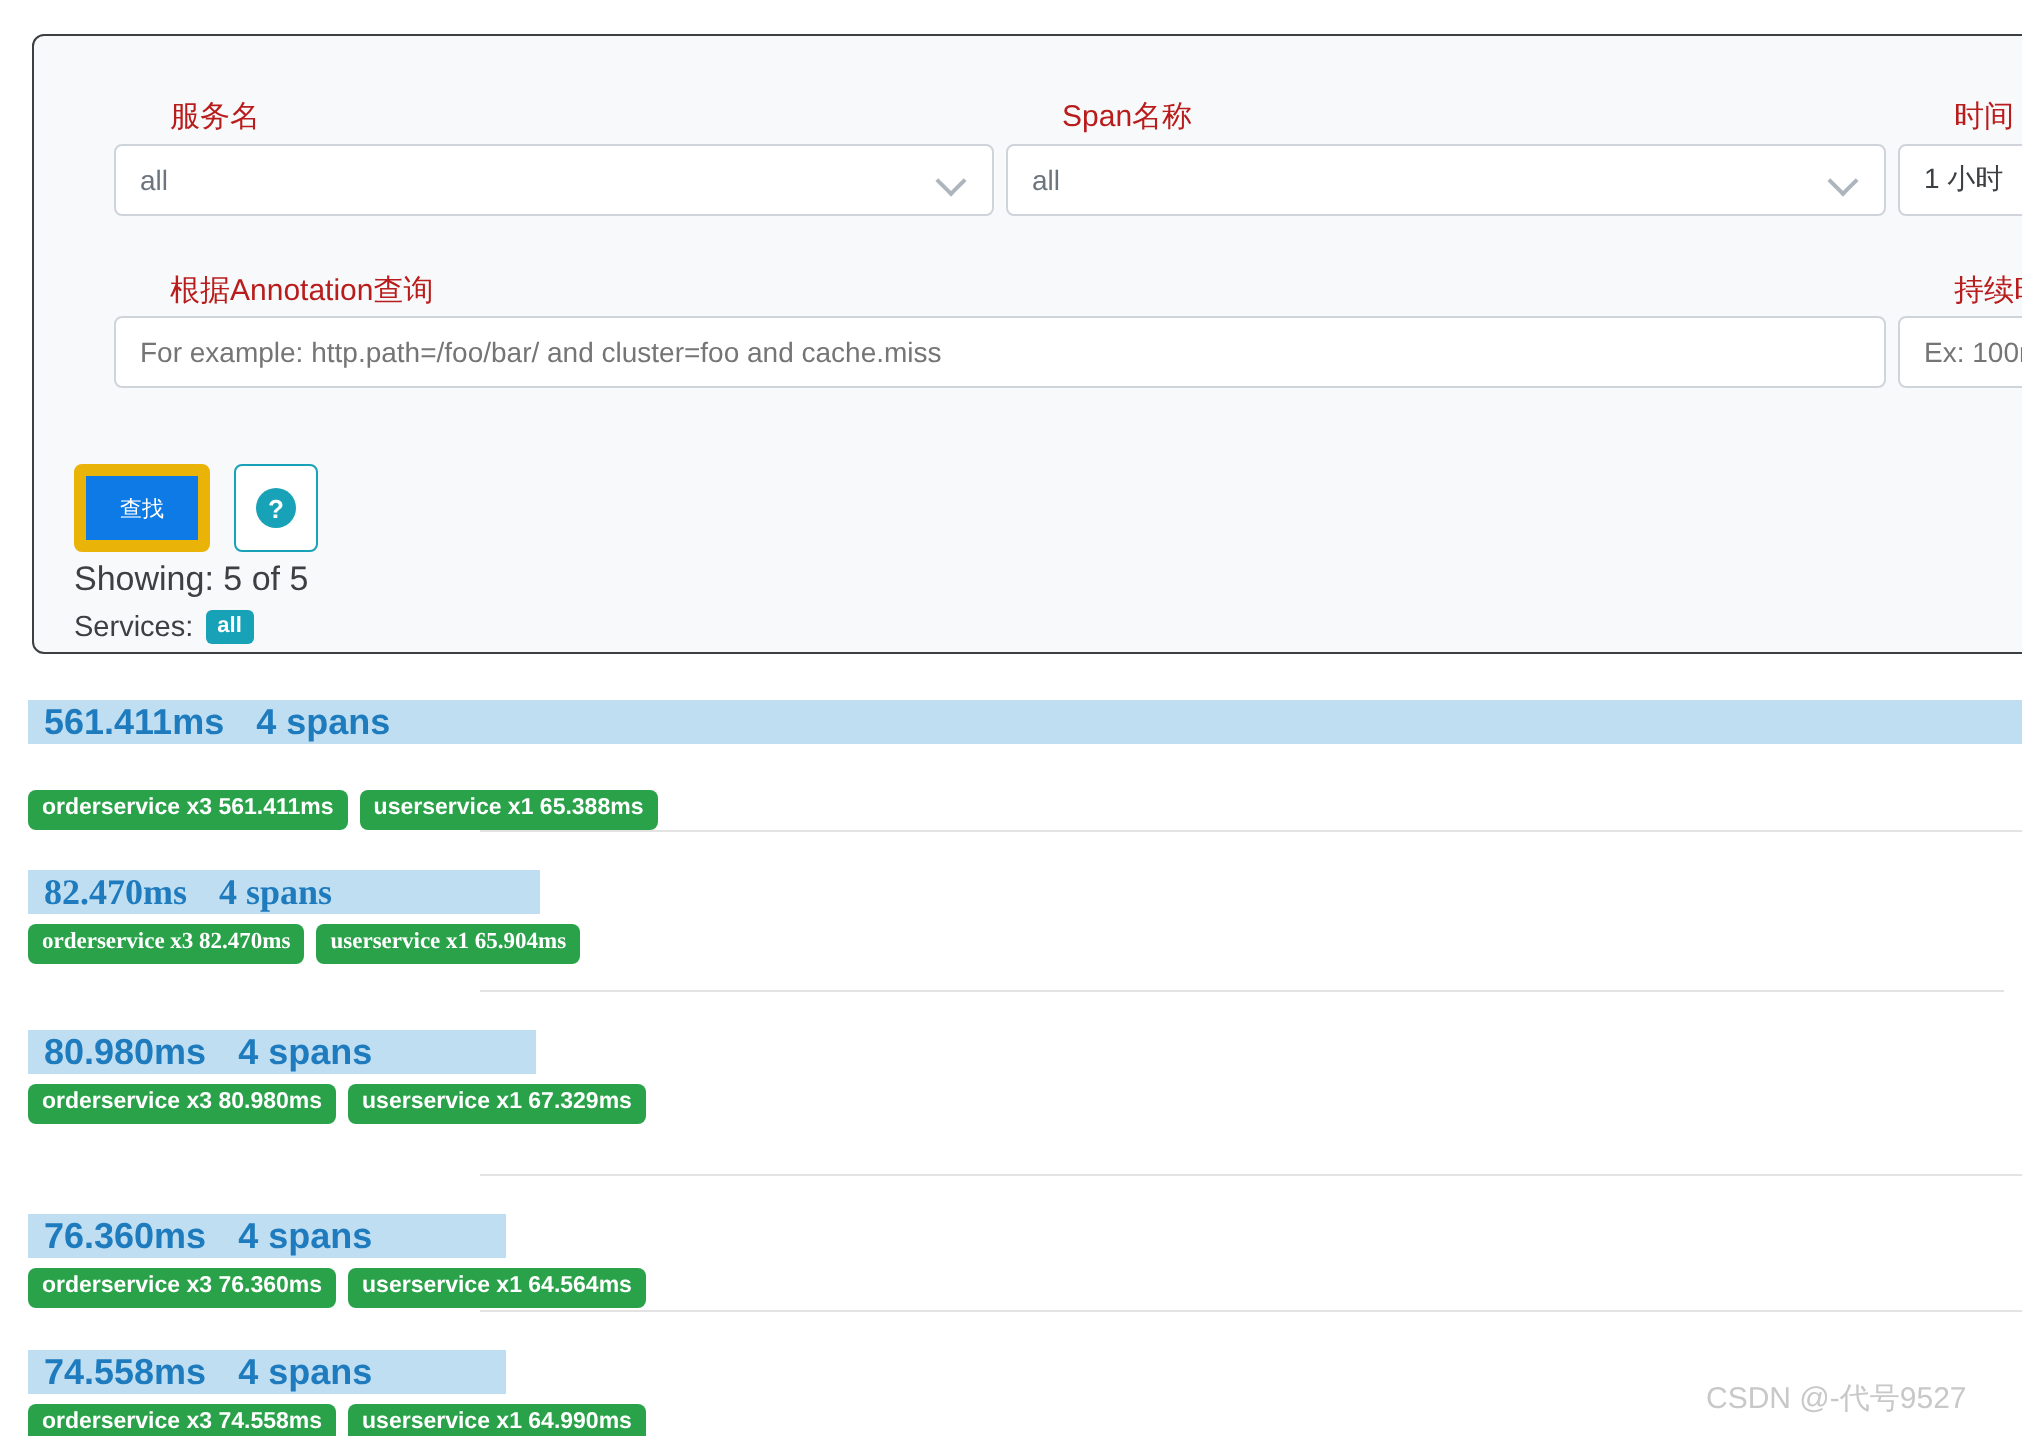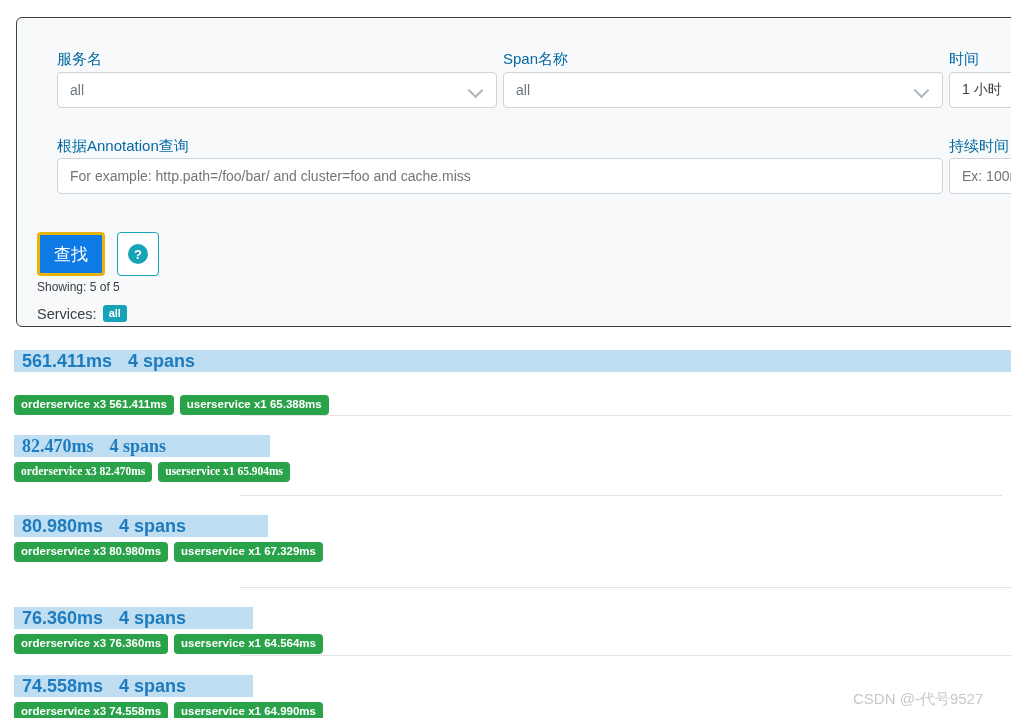--- a/index.html
+++ b/index.html
@@ -20,23 +20,24 @@
     height: 310px;
     background: #f8f9fa;
     border: 1px solid #3c4043;
     border-radius: 6px;
     padding: 16px 20px 0 20px;
   }
   .field-row { position: relative; height: 0; }
   .field-label {
     position: absolute;
     font-size: 15px;
-    color: #0369a1;
+    color: #b91c1c;
     white-space: nowrap;
     line-height: 18px;
+    margin-left: 28px;
   }
   .control {
     position: absolute;
     background: #ffffff;
     border: 1px solid #ced4da;
     border-radius: 4px;
     height: 36px;
     display: flex;
     align-items: center;
     padding: 0 12px;
@@ -59,24 +60,24 @@
     border-bottom: 2px solid #adb5bd;
     transform: rotate(45deg);
   }
 
   
   .btn-find {
     position: absolute;
     left: 20px; top: 214px;
     width: 68px; height: 44px;
     background: #0d7ae5;
-    border: 3px solid #eab308;
-    border-radius: 4px;
-    color: #ffffff;
-    font-size: 17px;
+    border: 6px solid #eab308;
+    border-radius: 4px;
+    color: #ffffff;
+    font-size: 11px;
     display: flex; align-items: center; justify-content: center;
     cursor: pointer;
   }
   .btn-help {
     position: absolute;
     left: 100px; top: 214px;
     width: 42px; height: 44px;
     background: #ffffff;
     border: 1px solid #17a2b8;
     border-radius: 4px;
@@ -88,21 +89,21 @@
     background: #17a2b8;
     color: #ffffff;
     font-size: 13px; font-weight: bold;
     display: flex; align-items: center; justify-content: center;
     line-height: 1;
   }
 
   .showing-line {
     position: absolute;
     left: 20px; top: 262px;
-    font-size: 12px;
+    font-size: 17px;
     color: #3c4043;
     white-space: nowrap;
   }
   .services-line {
     position: absolute;
     left: 20px; top: 287px;
     font-size: 14.5px;
     color: #3c4043;
     display: flex; align-items: center; gap: 6px;
     white-space: nowrap;

